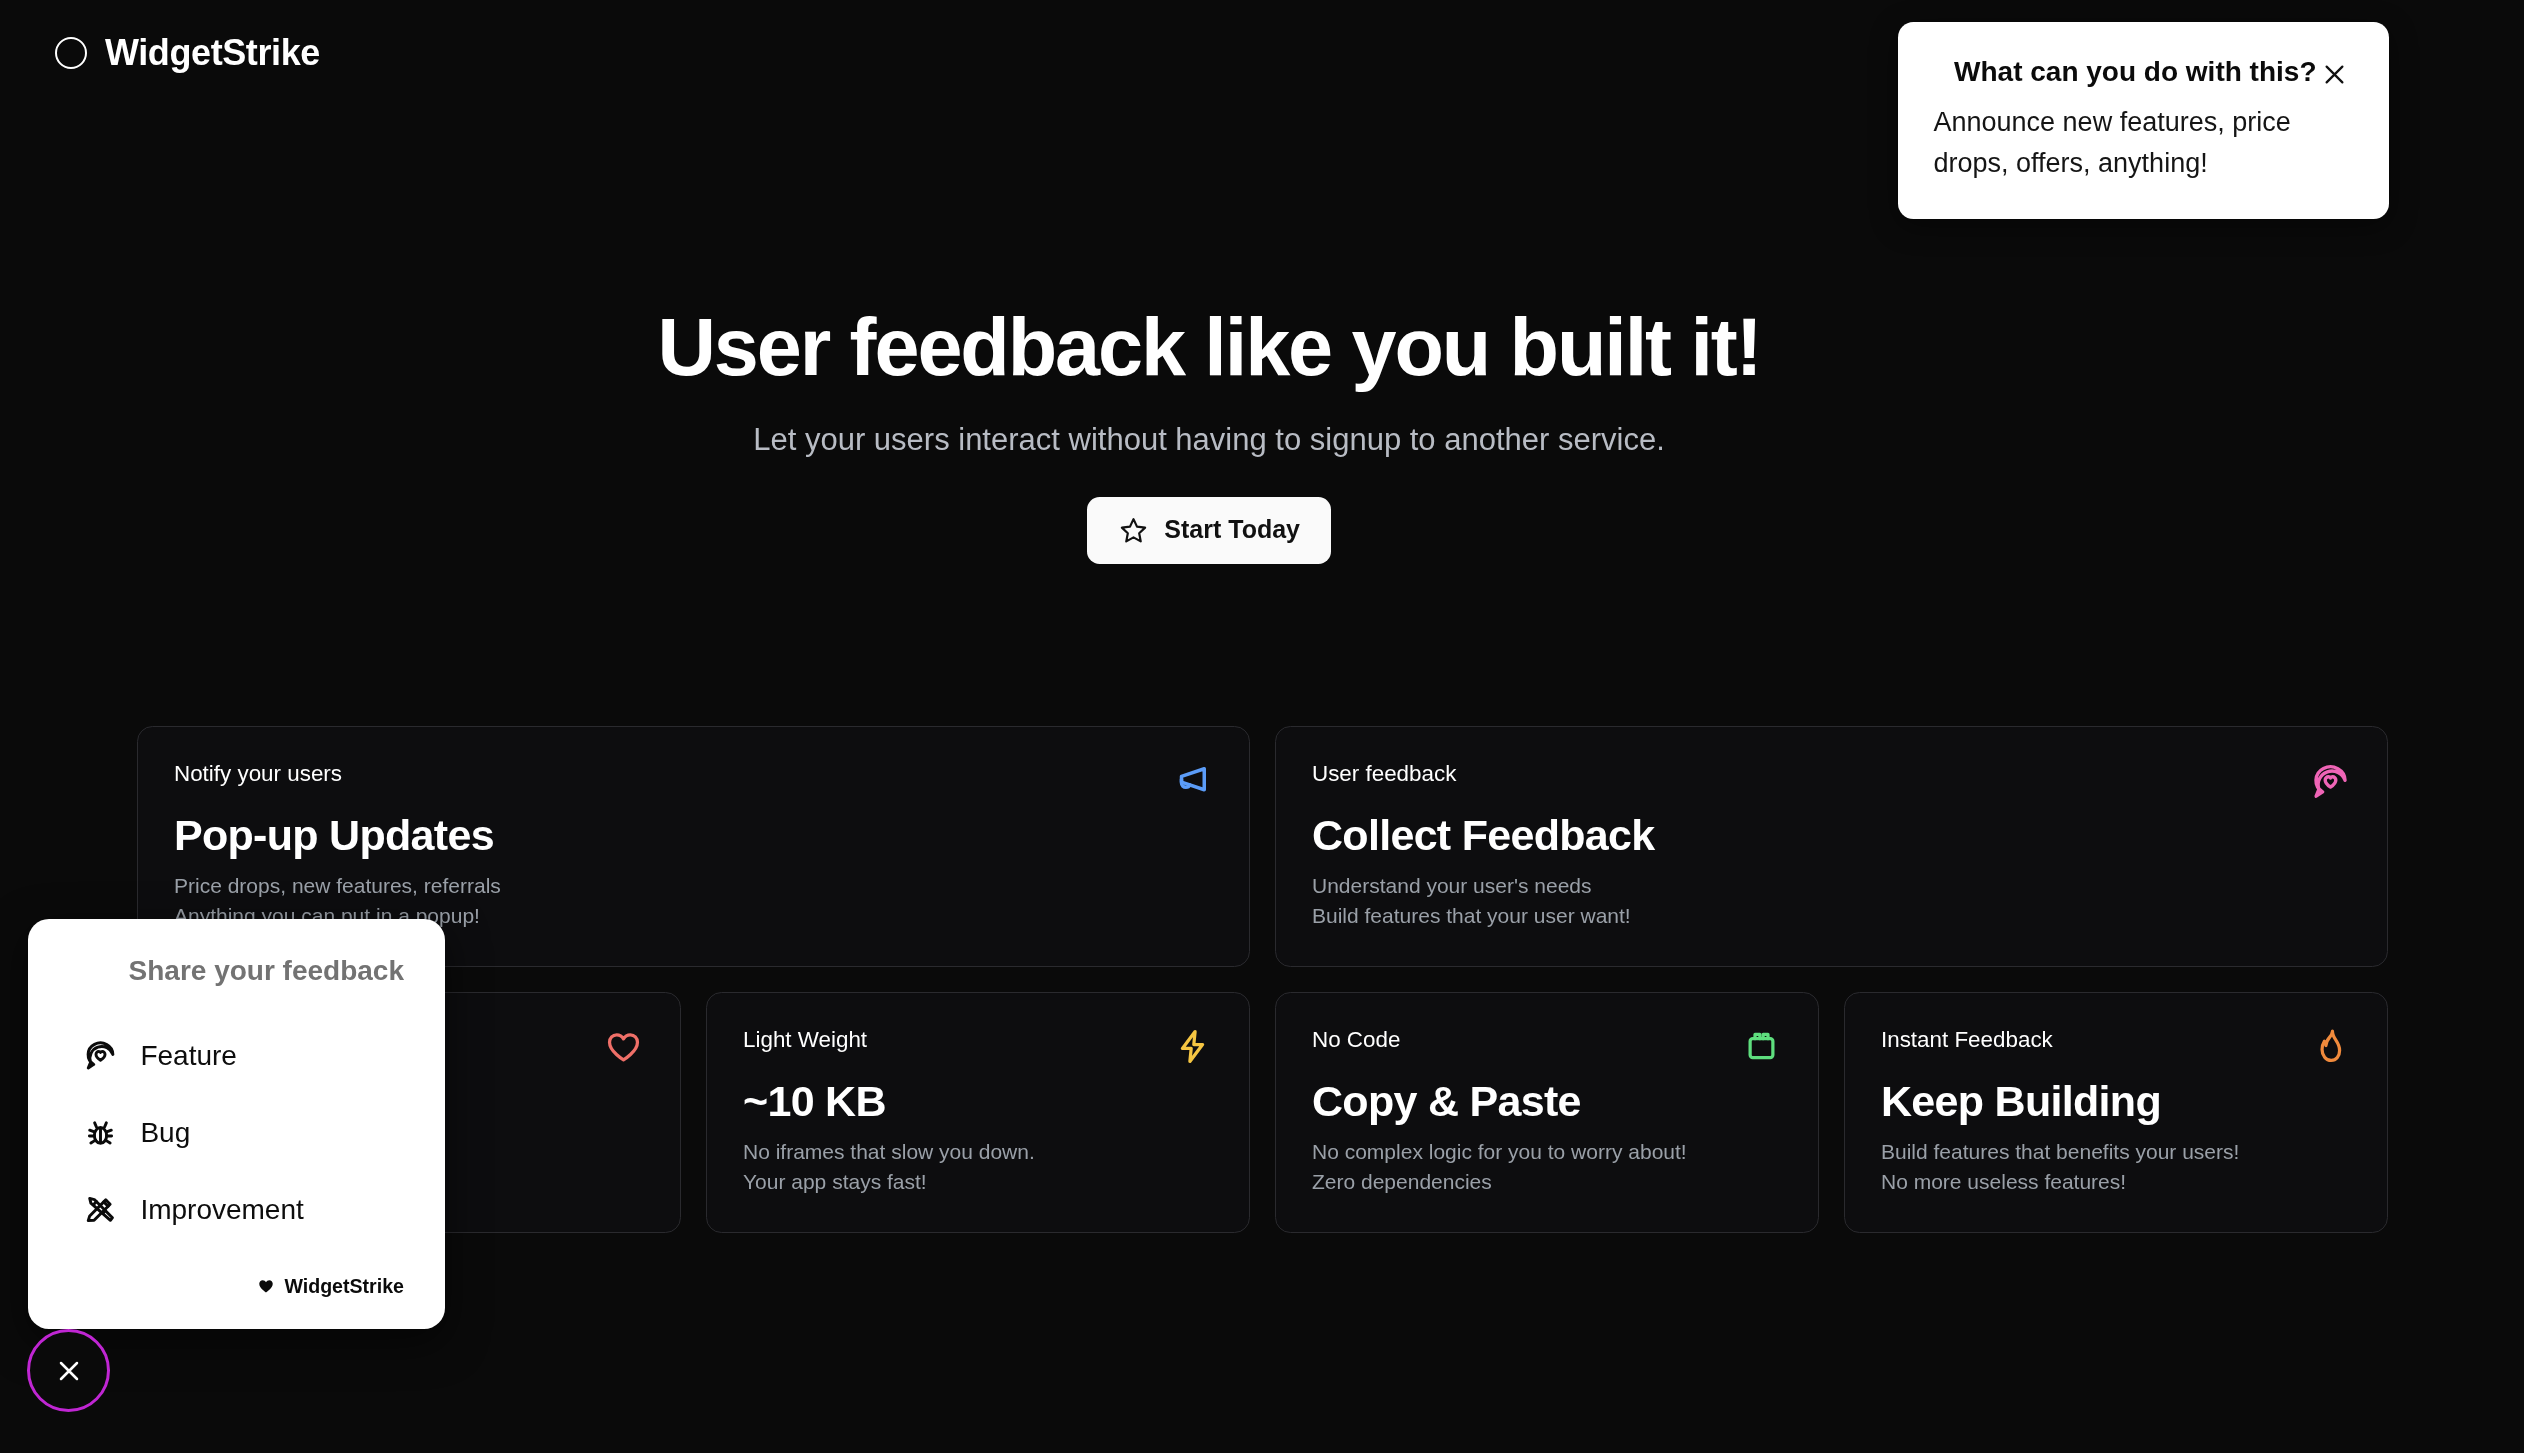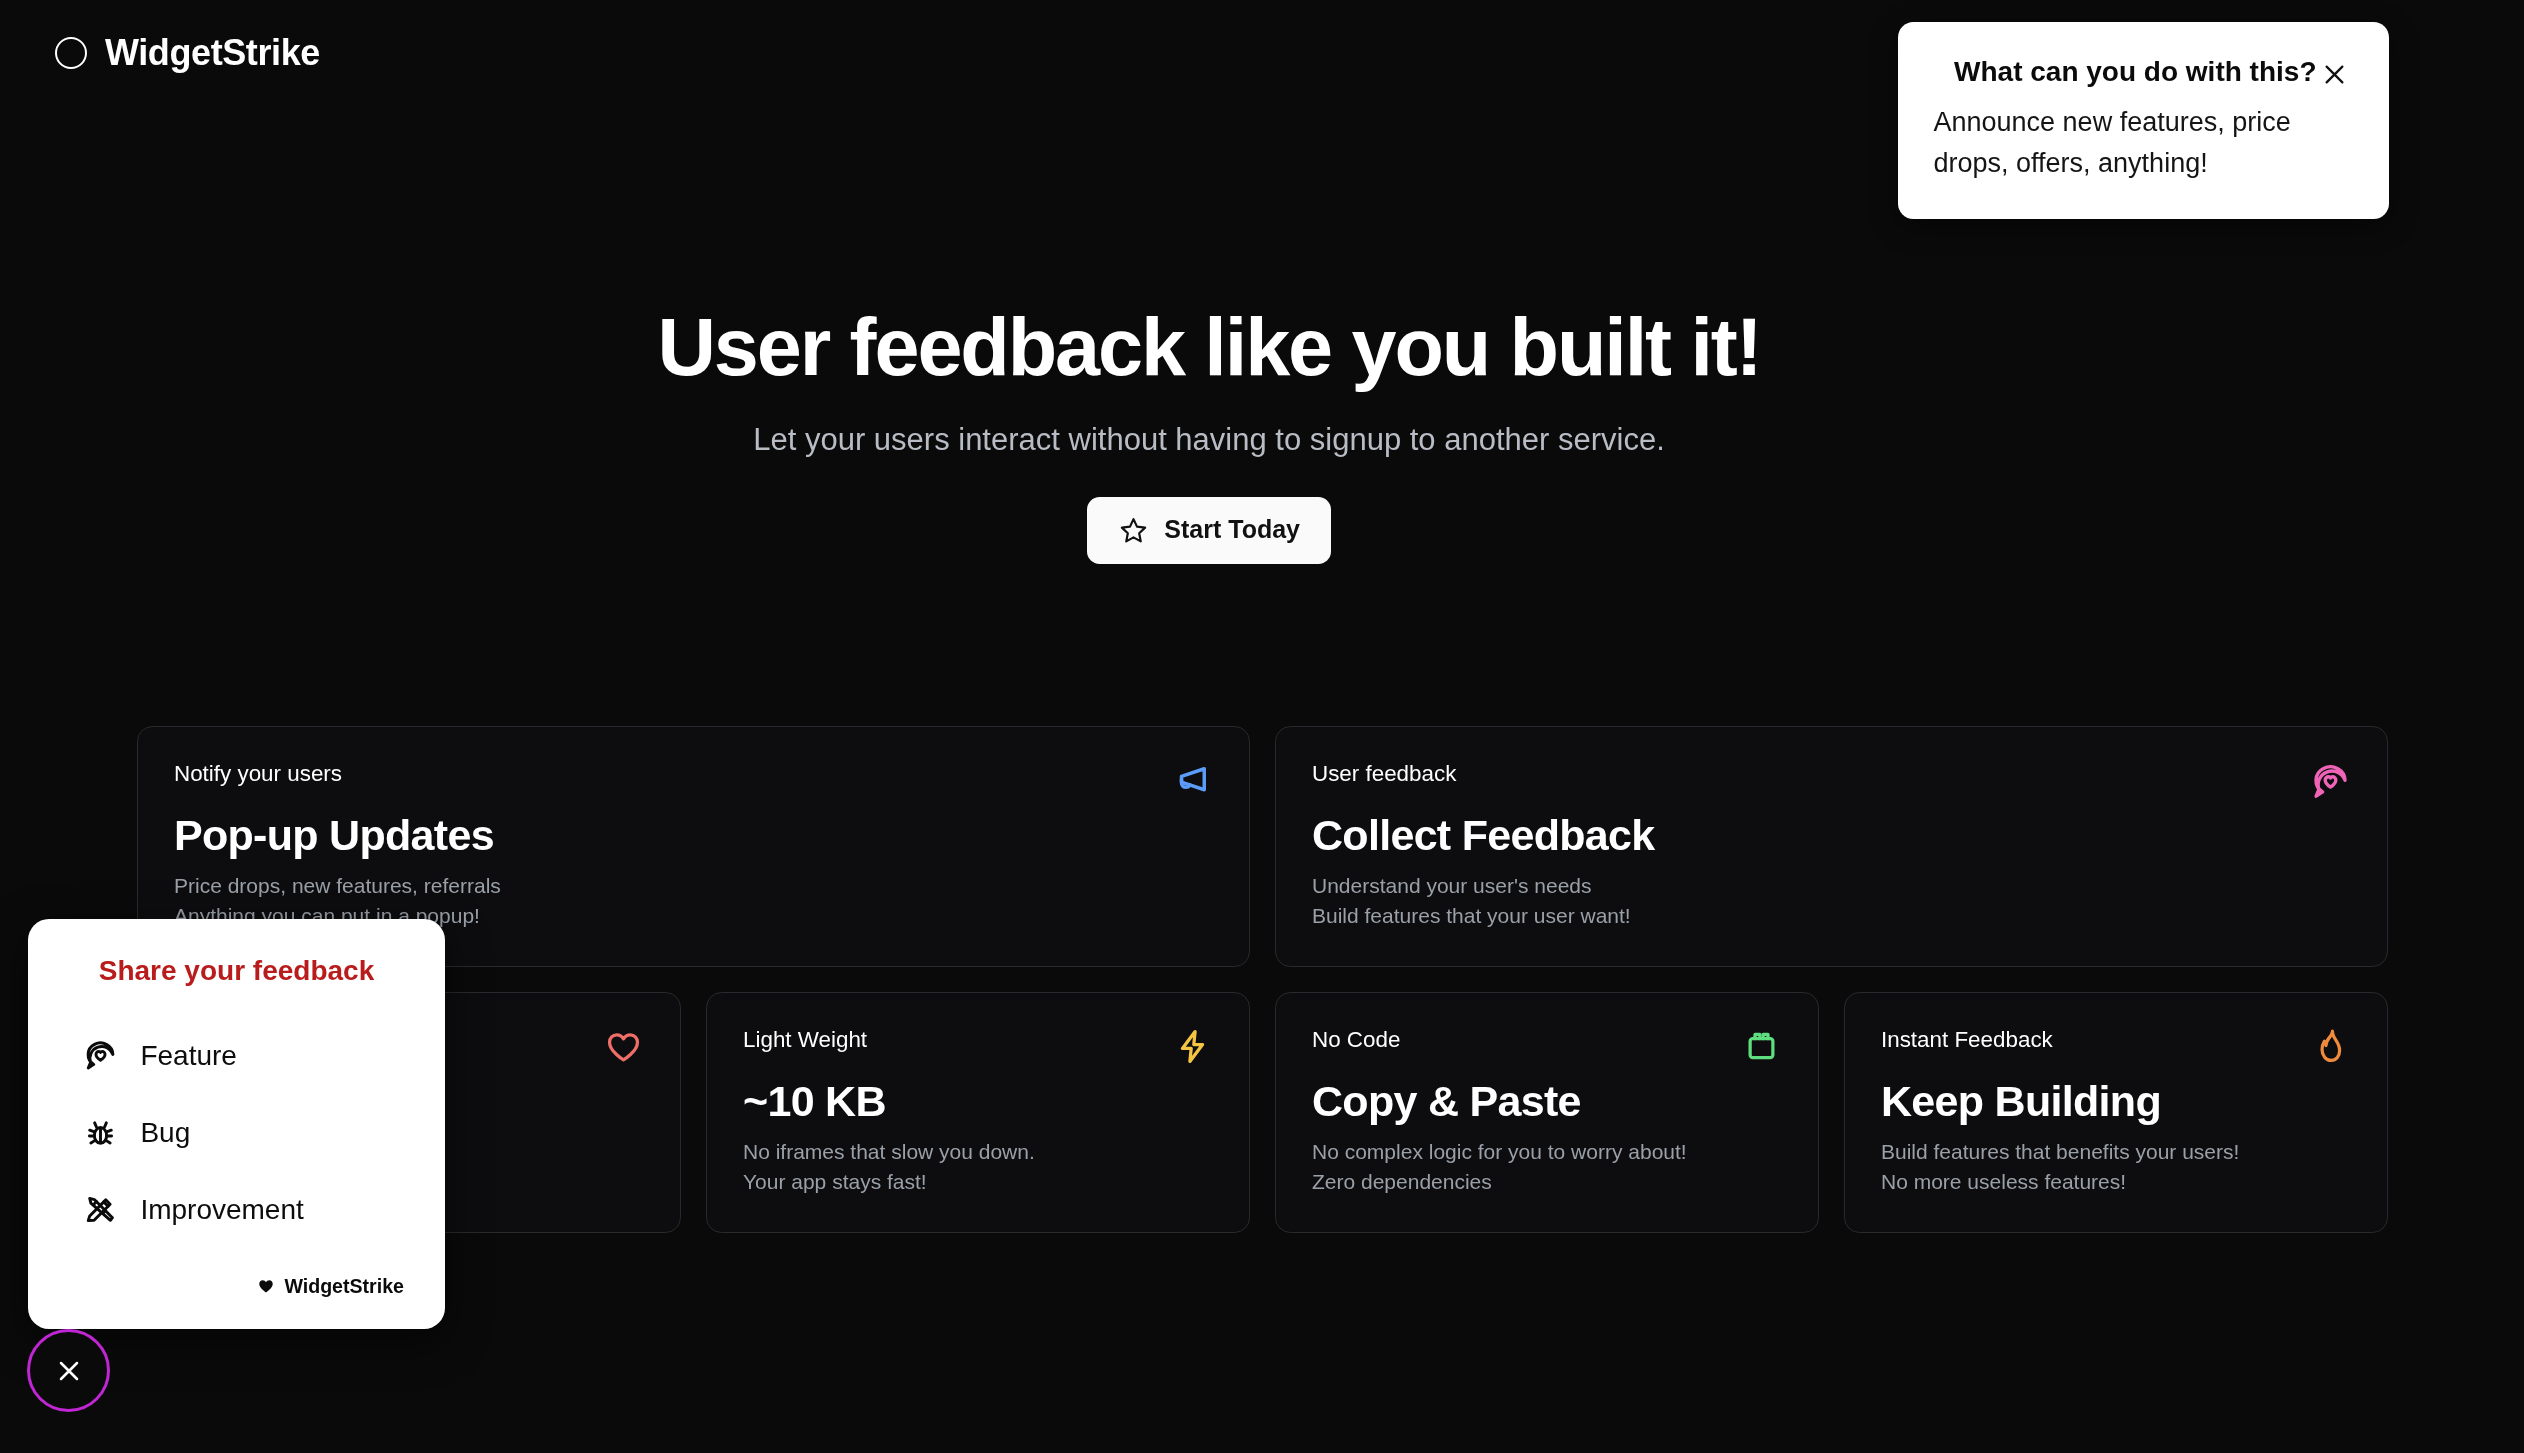--- a/index.html
+++ b/index.html
@@ -57,21 +57,21 @@
   .card-lines { margin-top:11px; }
   .card-icon { position:absolute; top:31px; right:34px; width:46px; height:46px;
                display:flex; align-items:center; justify-content:center; }
 
   
   .widget {
     position:absolute; left:28px; top:919px; width:417px;
     background:#ffffff; border-radius:21px; padding:36px 41px 31px 41px;
     box-shadow:0 12.6px 42px rgba(0,0,0,0.55); z-index:20;
   }
-  .widget-title { color:#b91c1c; font-size:28px; font-weight:bold; text-align:center; }
+  .widget-title { color:#737373; font-size:28px; font-weight:bold; text-align:right; }
   .widget-list { margin-top:36px; }
   .widget-item { display:flex; align-items:center; gap:22.4px; padding:15.4px 0 15.4px 14px; cursor:pointer; }
   .widget-item + .widget-item { margin-top:11.2px; }
   .widget-item-label { color:#0d0d0d; font-size:28px; }
   .widget-foot { display:flex; align-items:center; justify-content:flex-end; gap:9.8px; margin-top:32px; }
   .widget-foot-label { color:#0b0b0b; font-size:19.6px; font-weight:bold; }
 
   .fab {
     position:absolute; left:27px; top:1329px; width:83px; height:83px;
     border-radius:50%; background:#0a0a0a; border:3.5px solid #c026d3;

